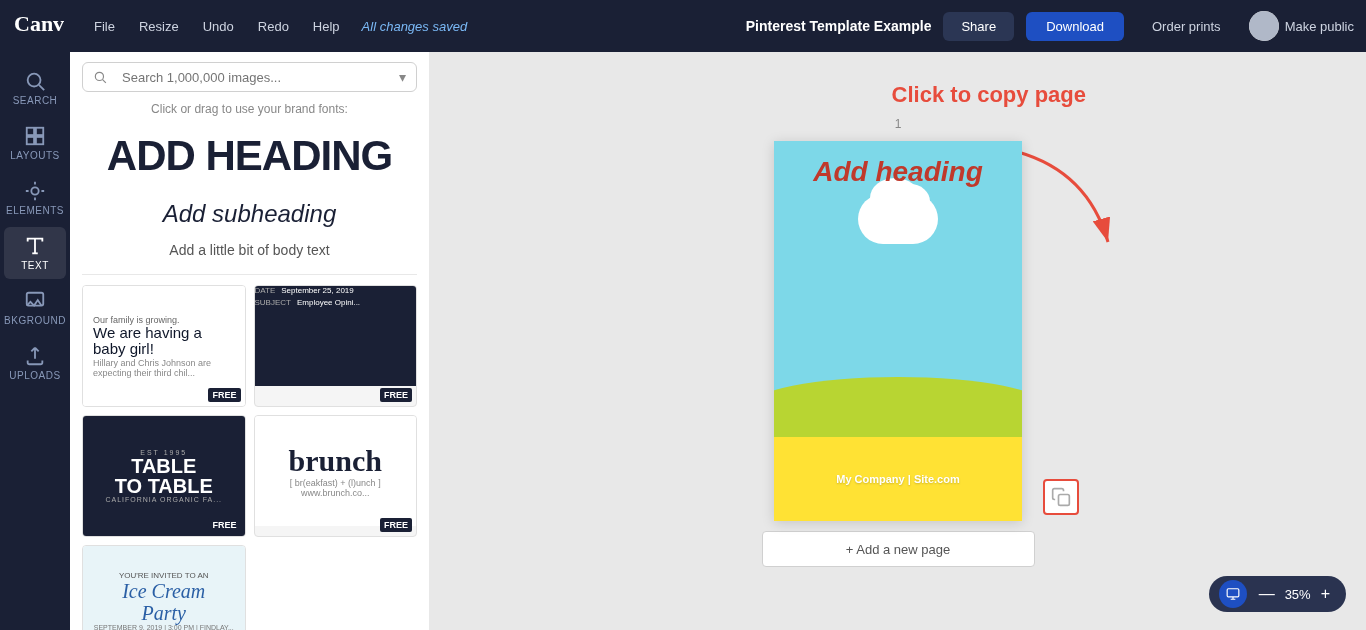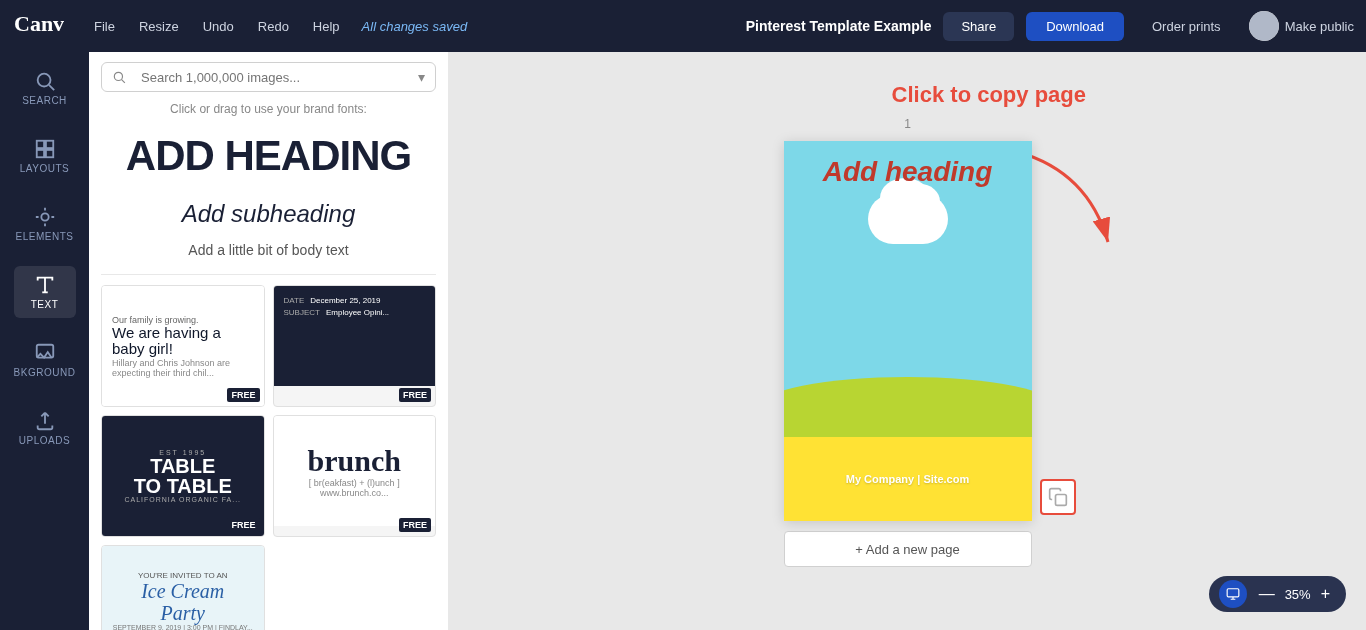--- a/index.html
+++ b/index.html
@@ -41,22 +41,22 @@
     }
     .avatar-img {
       width: 30px; height: 30px; border-radius: 50%; background: #b0b8c8;
     }
 
     
     .main-layout { display: flex; height: calc(630px - 52px); }
 
     
     .sidebar-icons {
-      width: 89px; background: #1a2035; display: flex; flex-direction: column;
-      align-items: center; padding-top: 10px; gap: 16px;
+      width: 70px; background: #1a2035; display: flex; flex-direction: column;
+      align-items: center; padding-top: 10px; gap: 3px;
     }
     .sidebar-icon-item {
       display: flex; flex-direction: column; align-items: center;
       padding: 8px 6px; border-radius: 6px; cursor: pointer; width: 62px;
       color: #8898b8;
     }
     .sidebar-icon-item:hover, .sidebar-icon-item.active { background: rgba(255,255,255,0.1); color: #fff; }
     .sidebar-icon-label { font-size: 10px; margin-top: 3px; text-transform: uppercase; letter-spacing: 0.5px; }
     .icon-svg { width: 22px; height: 22px; }
 
@@ -114,21 +114,21 @@
     .tpl-baby {
       background: #fff;
       display: flex; flex-direction: column; justify-content: center; align-items: flex-start;
       padding: 10px; min-height: 120px;
     }
     .tpl-baby .t1 { font-size: 9px; color: #666; }
     .tpl-baby .t2 { font-size: 15px; font-weight: 400; color: #0f172a; line-height: 1.1; }
     .tpl-baby .t3 { font-size: 9px; color: #888; }
 
     .tpl-memo {
-      background: #1a2035; padding: 10px; min-height: 100px;
+      background: #1a2035; padding: 0; min-height: 100px;
       display: flex; flex-direction: column; gap: 3px;
     }
     .tpl-memo .label { color: #aaa; font-size: 8px; }
     .tpl-memo .val { color: #fff; font-size: 8px; }
     .tpl-memo .row { display: flex; gap: 6px; align-items: center; }
 
     .tpl-farm {
       background: #1a2035; padding: 8px; min-height: 120px;
       display: flex; flex-direction: column; justify-content: center; align-items: center;
     }
@@ -209,21 +209,21 @@
     
     .copy-page-btn {
       position: absolute; bottom: 18px; right: -42px;
       width: 36px; height: 36px; background: #fff; border: 2px solid #e74c3c;
       border-radius: 4px; display: flex; align-items: center; justify-content: center;
       cursor: pointer;
     }
 
     
     .add-page-btn {
-      width: 248px; height: 36px; background: #fff; border: 1px solid #d0d0d0;
+      width: 273px; height: 36px; background: #fff; border: 1px solid #d0d0d0;
       border-radius: 4px; display: flex; align-items: center; justify-content: center;
       cursor: pointer; color: #555; font-size: 13px;
     }
 
     
     .annotation-text {
       position: absolute; top: 30px; right: 280px;
       font-size: 22px; font-weight: 600; color: #e74c3c;
       white-space: nowrap; pointer-events: none;
     }
@@ -352,21 +352,21 @@
           <span class="t2">We are having a baby girl!</span>
           <span class="t3">Hillary and Chris Johnson are expecting their third chil...</span>
         </div>
         <span class="free-badge">FREE</span>
       </div>
 
       <div class="template-item" style="position:relative;">
         <div class="tpl-memo">
           <div class="row">
             <span class="label">DATE</span>
-            <span class="val">December 25, 2019</span>
+            <span class="val">September 25, 2019</span>
           </div>
           <div class="row">
             <span class="label">SUBJECT</span>
             <span class="val">Employee Opini...</span>
           </div>
         </div>
         <span class="free-badge">FREE</span>
       </div>
 
       <div class="template-item" style="position:relative;">

